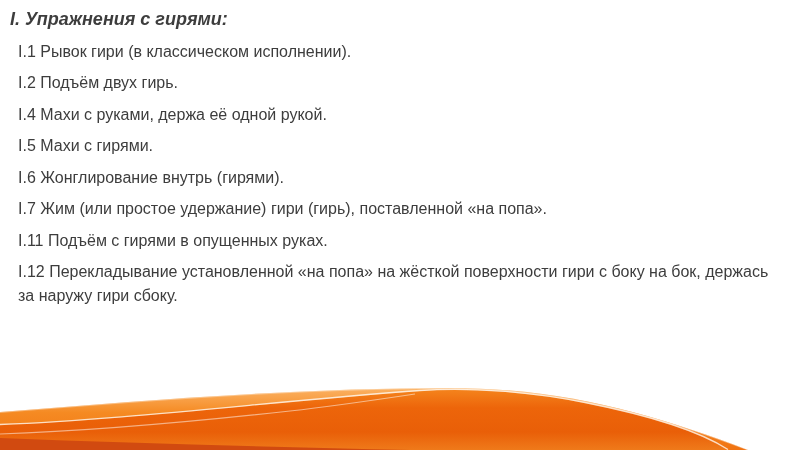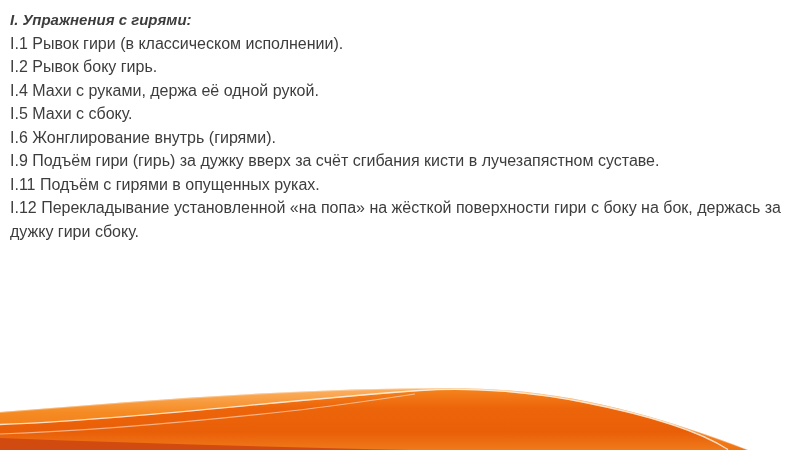--- a/index.html
+++ b/index.html
@@ -27,56 +27,56 @@
     top: 8px;
     width: 782px;
     color: var(--text, #3d3d3d);
     font-size: 16px;
     line-height: 23.5px;
   }
   .slide-title {
     font-weight: bold;
     font-style: italic;
     margin: 0;
-    font-size: 15px;
+    font-size: 18px;
   }
   .exercise-list {
     margin: 0;
     padding: 0;
     list-style: none;
   }
   .exercise-list p {
-    margin: 0;
+    margin: 8px;
     padding: 0;
   }
   .wave {
     position: absolute;
     left: 0;
     bottom: 0;
     width: 800px;
     height: 75px;
     display: block;
   }
 </style>
 </head>
 <body>
 
 <div class="slide">
 
   <div class="text-block">
     <p class="slide-title">I. Упражнения с гирями:</p>
     <div class="exercise-list">
       <p>I.1 Рывок гири (в классическом исполнении).</p>
-      <p>I.2 Рывок боку гирь.</p>
+      <p>I.2 Подъём двух гирь.</p>
       <p>I.4 Махи с руками, держа её одной рукой.</p>
-      <p>I.5 Махи с сбоку.</p>
+      <p>I.5 Махи с гирями.</p>
       <p>I.6 Жонглирование внутрь (гирями).</p>
-      <p>I.9 Подъём гири (гирь) за дужку вверх за счёт сгибания кисти в лучезапястном суставе.</p>
+      <p>I.7 Жим (или простое удержание) гири (гирь), поставленной «на попа».</p>
       <p>I.11 Подъём с гирями в опущенных руках.</p>
-      <p>I.12 Перекладывание установленной «на попа» на жёсткой поверхности гири с боку на бок, держась за дужку гири сбоку.</p>
+      <p>I.12 Перекладывание установленной «на попа» на жёсткой поверхности гири с боку на бок, держась за наружу гири сбоку.</p>
     </div>
   </div>
 
   <svg class="wave" viewBox="0 0 800 75" preserveAspectRatio="none" aria-hidden="true">
     <defs>
       <linearGradient id="gradBack" x1="0" y1="0" x2="0" y2="1">
         <stop offset="0%" stop-color="#fbb264"></stop>
         <stop offset="40%" stop-color="#f58a22"></stop>
         <stop offset="100%" stop-color="#f07312"></stop>
       </linearGradient>

